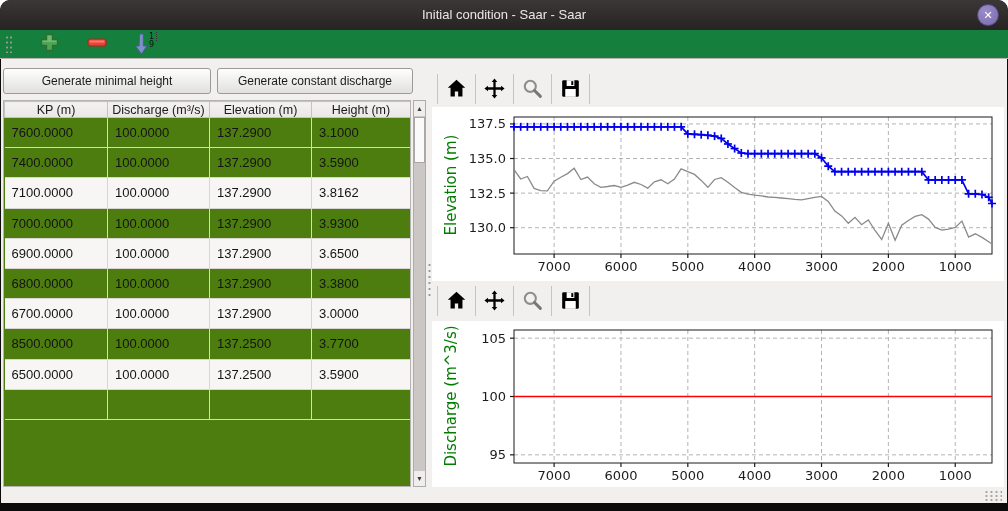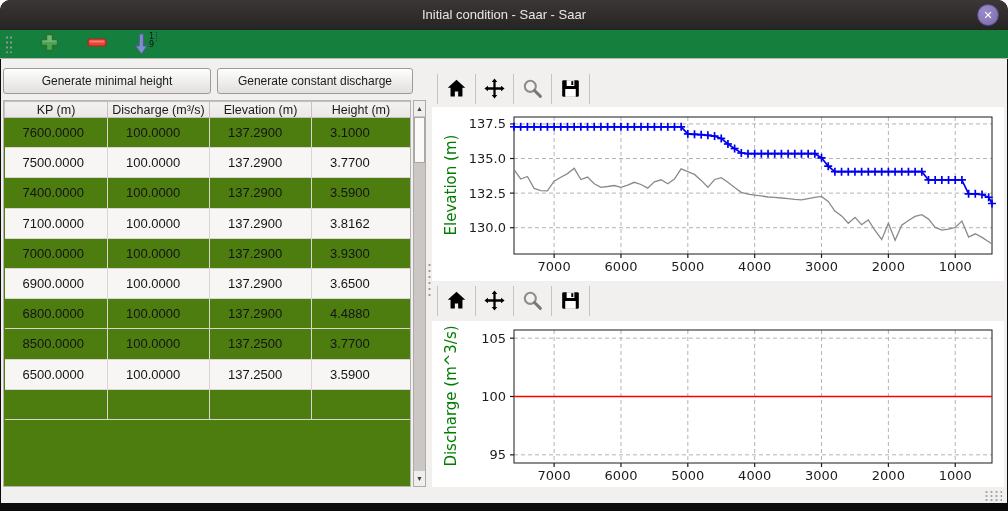--- a/index.html
+++ b/index.html
@@ -26,21 +26,21 @@
   .gen-btn{position:absolute;height:26px;border:1px solid #9d9a96;border-radius:3px;
            background:linear-gradient(#fefefe,#ececea 60%,#e3e0de);
            font-family:"Liberation Sans",sans-serif;font-size:12px;color:#1b1b1b;cursor:pointer;}
   
   .table-wrap{position:absolute;left:3px;top:100px;width:408px;height:387px;overflow:hidden;
               background:#4d7c0f;border:1px solid #b5b2b0;box-sizing:border-box;}
   table.grid{border-collapse:collapse;table-layout:fixed;width:406px;}
   table.grid th{height:15px;background:linear-gradient(#f4f2f1,#eae8e6);border:1px solid #c5c2c0;
                 font-size:12.5px;font-weight:400;color:#1a1a1a;padding:0;}
   table.grid td{height:29.2px;border-right:1px solid #d8d5d3;border-bottom:1px solid #d8d5d3;
-                font-size:13px;color:#141414;padding:0 0 0 18px;white-space:nowrap;overflow:hidden;}
+                font-size:13px;color:#141414;padding:0 0 0 7px;white-space:nowrap;overflow:hidden;}
   table.grid tr.alt td{background:#f7f6f5;}
   
   .vscroll{position:absolute;left:413px;top:100px;width:13px;height:387px;background:#cac7c5;
            border:1px solid #aeaba9;box-sizing:border-box;}
   .sb-btn{position:absolute;left:0;width:11px;height:15px;background:#f0eeec;color:#3c3c3c;
           font-size:7px;text-align:center;line-height:15px;cursor:pointer;}
   .sb-thumb{position:absolute;left:0;top:16px;width:11px;height:46px;background:#fbfafa;
             border:1px solid #a9a6a4;box-sizing:border-box;cursor:pointer;}
   .splitter{position:absolute;left:426px;top:262px;width:7px;height:34px;
     background-image:radial-gradient(circle,#989592 1px,transparent 1.2px);background-size:7px 6px;cursor:col-resize;}
@@ -115,26 +115,20 @@
             <th>Height (m)</th>
           </tr>
         </thead>
       <tbody id="table-body">
           <tr>
             <td>7600.0000</td>
             <td>100.0000</td>
             <td>137.2900</td>
             <td>3.1000</td>
           </tr>
-          <tr class="alt">
-            <td>7500.0000</td>
-            <td>100.0000</td>
-            <td>137.2900</td>
-            <td>3.7700</td>
-          </tr>
           <tr>
             <td>7400.0000</td>
             <td>100.0000</td>
             <td>137.2900</td>
             <td>3.5900</td>
           </tr>
           <tr class="alt">
             <td>7100.0000</td>
             <td>100.0000</td>
             <td>137.2900</td>
@@ -149,21 +143,27 @@
           <tr class="alt">
             <td>6900.0000</td>
             <td>100.0000</td>
             <td>137.2900</td>
             <td>3.6500</td>
           </tr>
           <tr>
             <td>6800.0000</td>
             <td>100.0000</td>
             <td>137.2900</td>
-            <td>4.4880</td>
+            <td>3.3800</td>
+          </tr>
+          <tr class="alt">
+            <td>6700.0000</td>
+            <td>100.0000</td>
+            <td>137.2900</td>
+            <td>3.0000</td>
           </tr>
           <tr>
             <td>8500.0000</td>
             <td>100.0000</td>
             <td>137.2500</td>
             <td>3.7700</td>
           </tr>
           <tr class="alt">
             <td>6500.0000</td>
             <td>100.0000</td>

